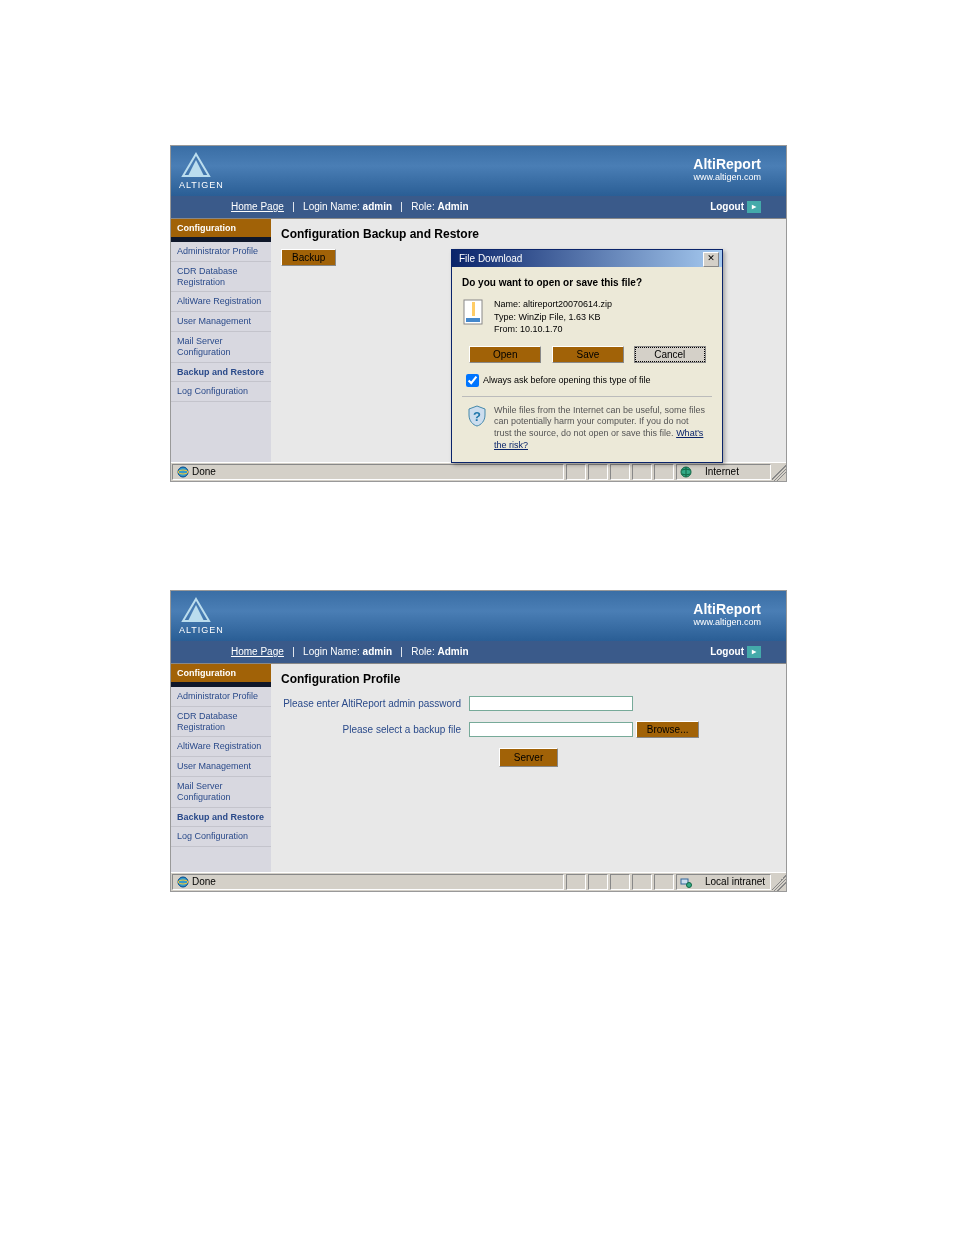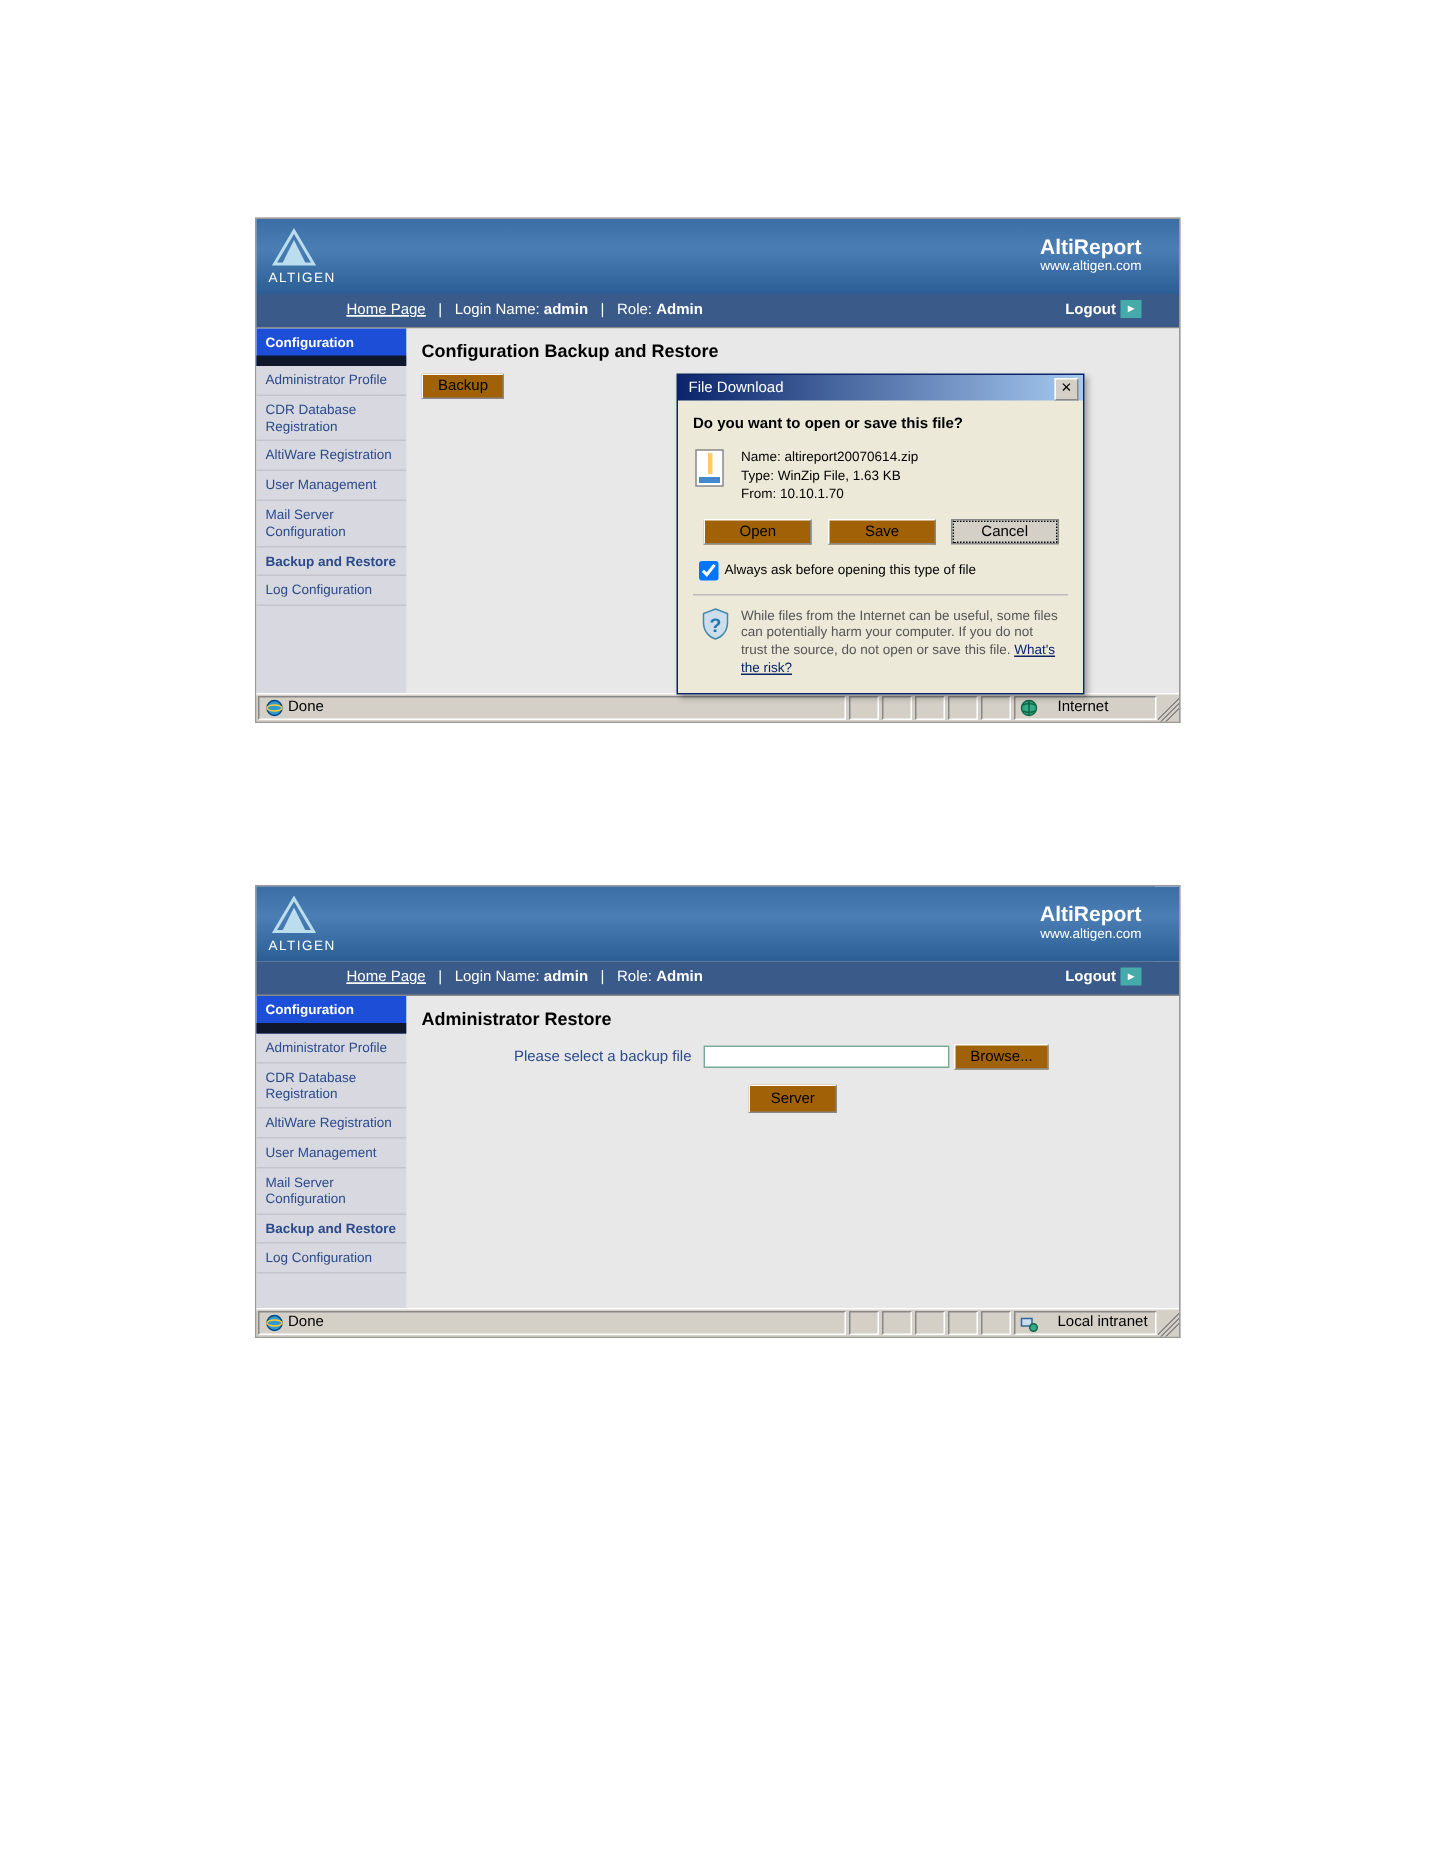--- a/index.html
+++ b/index.html
@@ -16,21 +16,21 @@
 .logo svg{display:block}
 .brand{position:absolute;right:25px;top:10px;text-align:right}
 .brand b{font-size:14px}
 .brand div{font-size:9px}
 .navbar{height:22px;background:#3a5a8a;color:#fff;font-size:10px;line-height:22px;padding-left:60px;position:relative;border-bottom:1px solid #888}
 .navbar a{color:#fff}
 .logout{position:absolute;right:25px;top:0;font-weight:bold;font-size:10px}
 .logout-arrow{display:inline-block;width:14px;height:12px;background:#4aa;vertical-align:middle;margin-left:3px;text-align:center;line-height:12px;font-size:8px}
 .body{display:flex;background:#e8e8e8;height:calc(100% - 72px - 18px);position:relative}
 .sidebar{width:100px;background:#d8d8e0;font-size:9px}
-.side-hd{background:#1d4ed8;color:#fff;padding:4px 6px;font-weight:bold;border-bottom:7px solid #0f172a}
+.side-hd{background:#a16207;color:#fff;padding:4px 6px;font-weight:bold;border-bottom:5px solid #0f172a}
 .side-item{padding:4px 6px;color:#2a4a8a;border-bottom:1px solid #c4c4cc;cursor:pointer;line-height:1.2}
 .side-item.active{font-weight:bold}
 .main{flex:1;padding:8px 10px;position:relative;background:#e8e8e8}
 .main h3{margin:0 0 8px 0;font-size:12px}
 .btn{background:#a16207;border:1px solid #888;border-top-color:#fff;border-left-color:#fff;padding:2px 10px;font-size:10px;cursor:pointer}
 .btn-default{border:1px dotted #000;outline:1px solid #888;background:#d4d0c8;padding:1px 9px}
 .dialog{position:absolute;left:180px;top:30px;width:270px;background:#ece9d8;border:1px solid #0a246a;box-shadow:2px 2px 4px rgba(0,0,0,0.3);z-index:10}
 .dlg-title{background:linear-gradient(to right,#0a246a,#a6caf0);color:#fff;font-size:10px;font-weight:normal;padding:3px 7px;position:relative}
 .dlg-close{position:absolute;right:3px;top:2px;width:14px;height:13px;background:#d4d0c8;border:1px solid #fff;border-right-color:#888;border-bottom-color:#888;font-size:9px;text-align:center;line-height:11px;color:#000;cursor:pointer}
 .dlg-body{padding:10px;font-size:10px}
@@ -209,21 +209,25 @@
       <div class="side-item">Administrator Profile</div>
       <div class="side-item">CDR Database Registration</div>
       <div class="side-item">AltiWare Registration</div>
       <div class="side-item">User Management</div>
       <div class="side-item">Mail Server Configuration</div>
       <div class="side-item active">Backup and Restore</div>
       <div class="side-item">Log Configuration</div>
     </div>
 
     <div class="main">
-      <h3>Administrator Restore</h3>
+      <h3>Configuration Profile</h3>
+      <div class="form-row">
+        <label>Please enter AltiReport admin password</label>
+        <input type="password" value="" style="">
+      </div>
       <div class="form-row">
         <label>Please select a backup file</label>
         <input type="text" value="" style="">
         &nbsp;<button class="btn">Browse...</button>
       </div>
       <div style="text-align:center;margin-top:10px">
         <button class="btn" style="padding:3px 14px">Server</button>
       </div>
     </div>
   </div>

